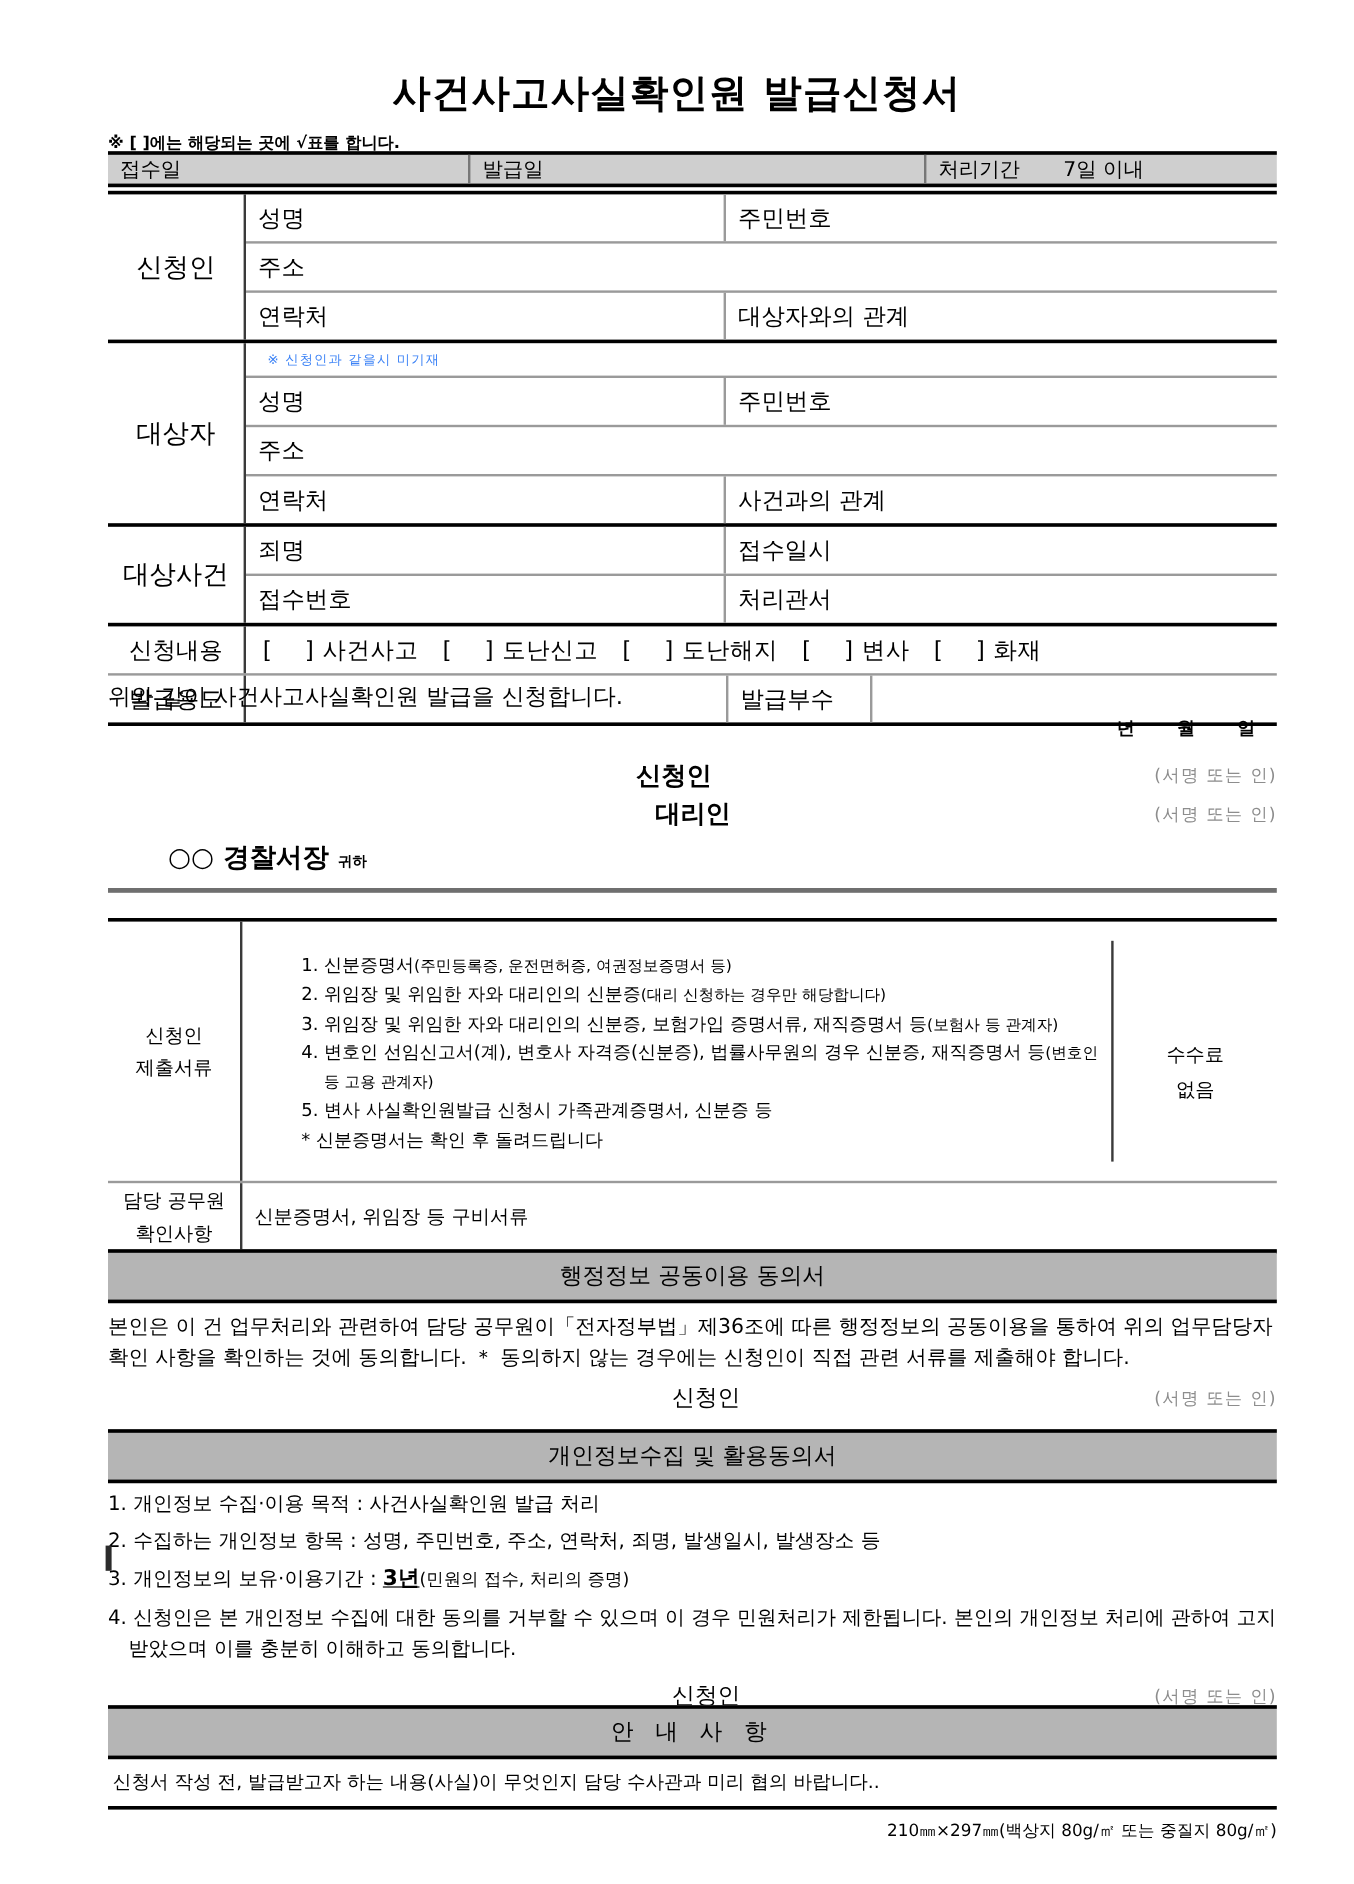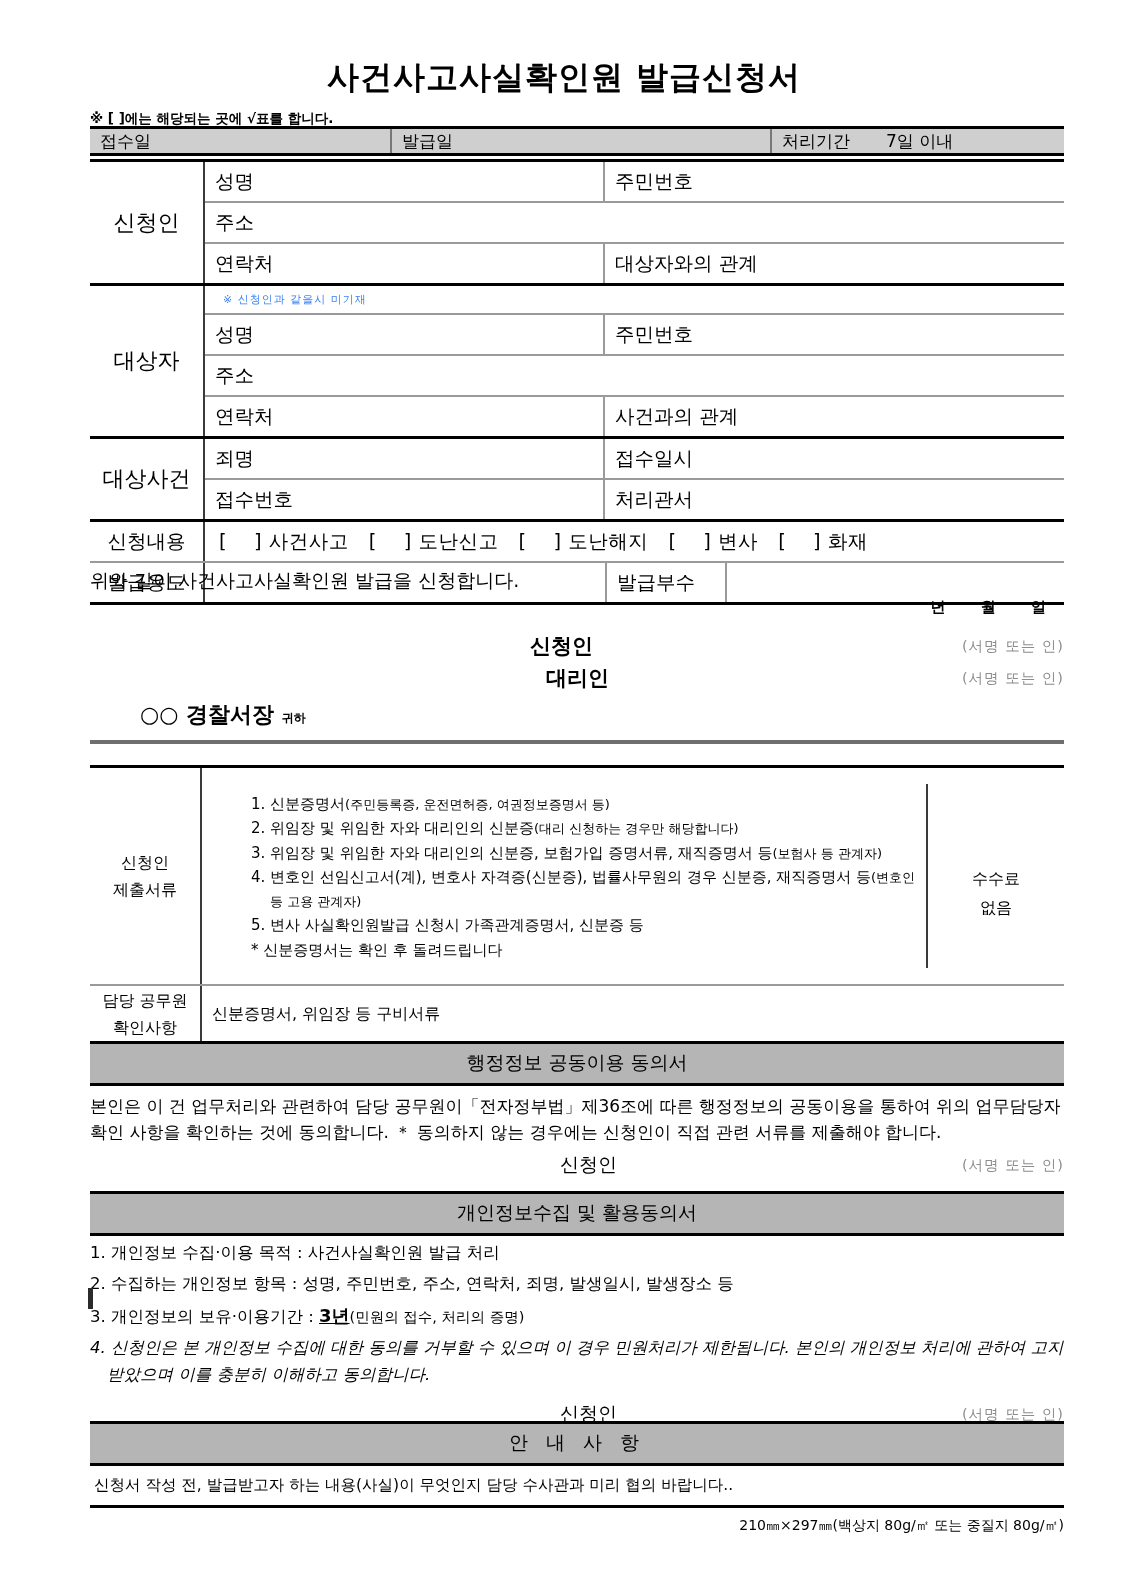--- a/index.html
+++ b/index.html
@@ -243,21 +243,21 @@
   }
   .numlist { margin: 0; padding: 0; }
   .numlist li {
     list-style: none;
     font-size: 16.5px;
     line-height: 1.62;
     text-indent: -17px;
     padding-left: 17px;
     margin-top: 4px;
   }
-  .numlist li.ind2 { text-indent: -17px; font-style: italic; }
+  .numlist li.ind2 { text-indent: -17px; }
   .bold-ul { font-weight: bold; text-decoration: underline; font-size: 18px; }
   .sml { font-size: 14.5px; }
   .tickmark {
     position: absolute;
     left: 88px;
     width: 5px; height: 21px;
     background: #2b2b2b;
   }
 
   .footer-note {

